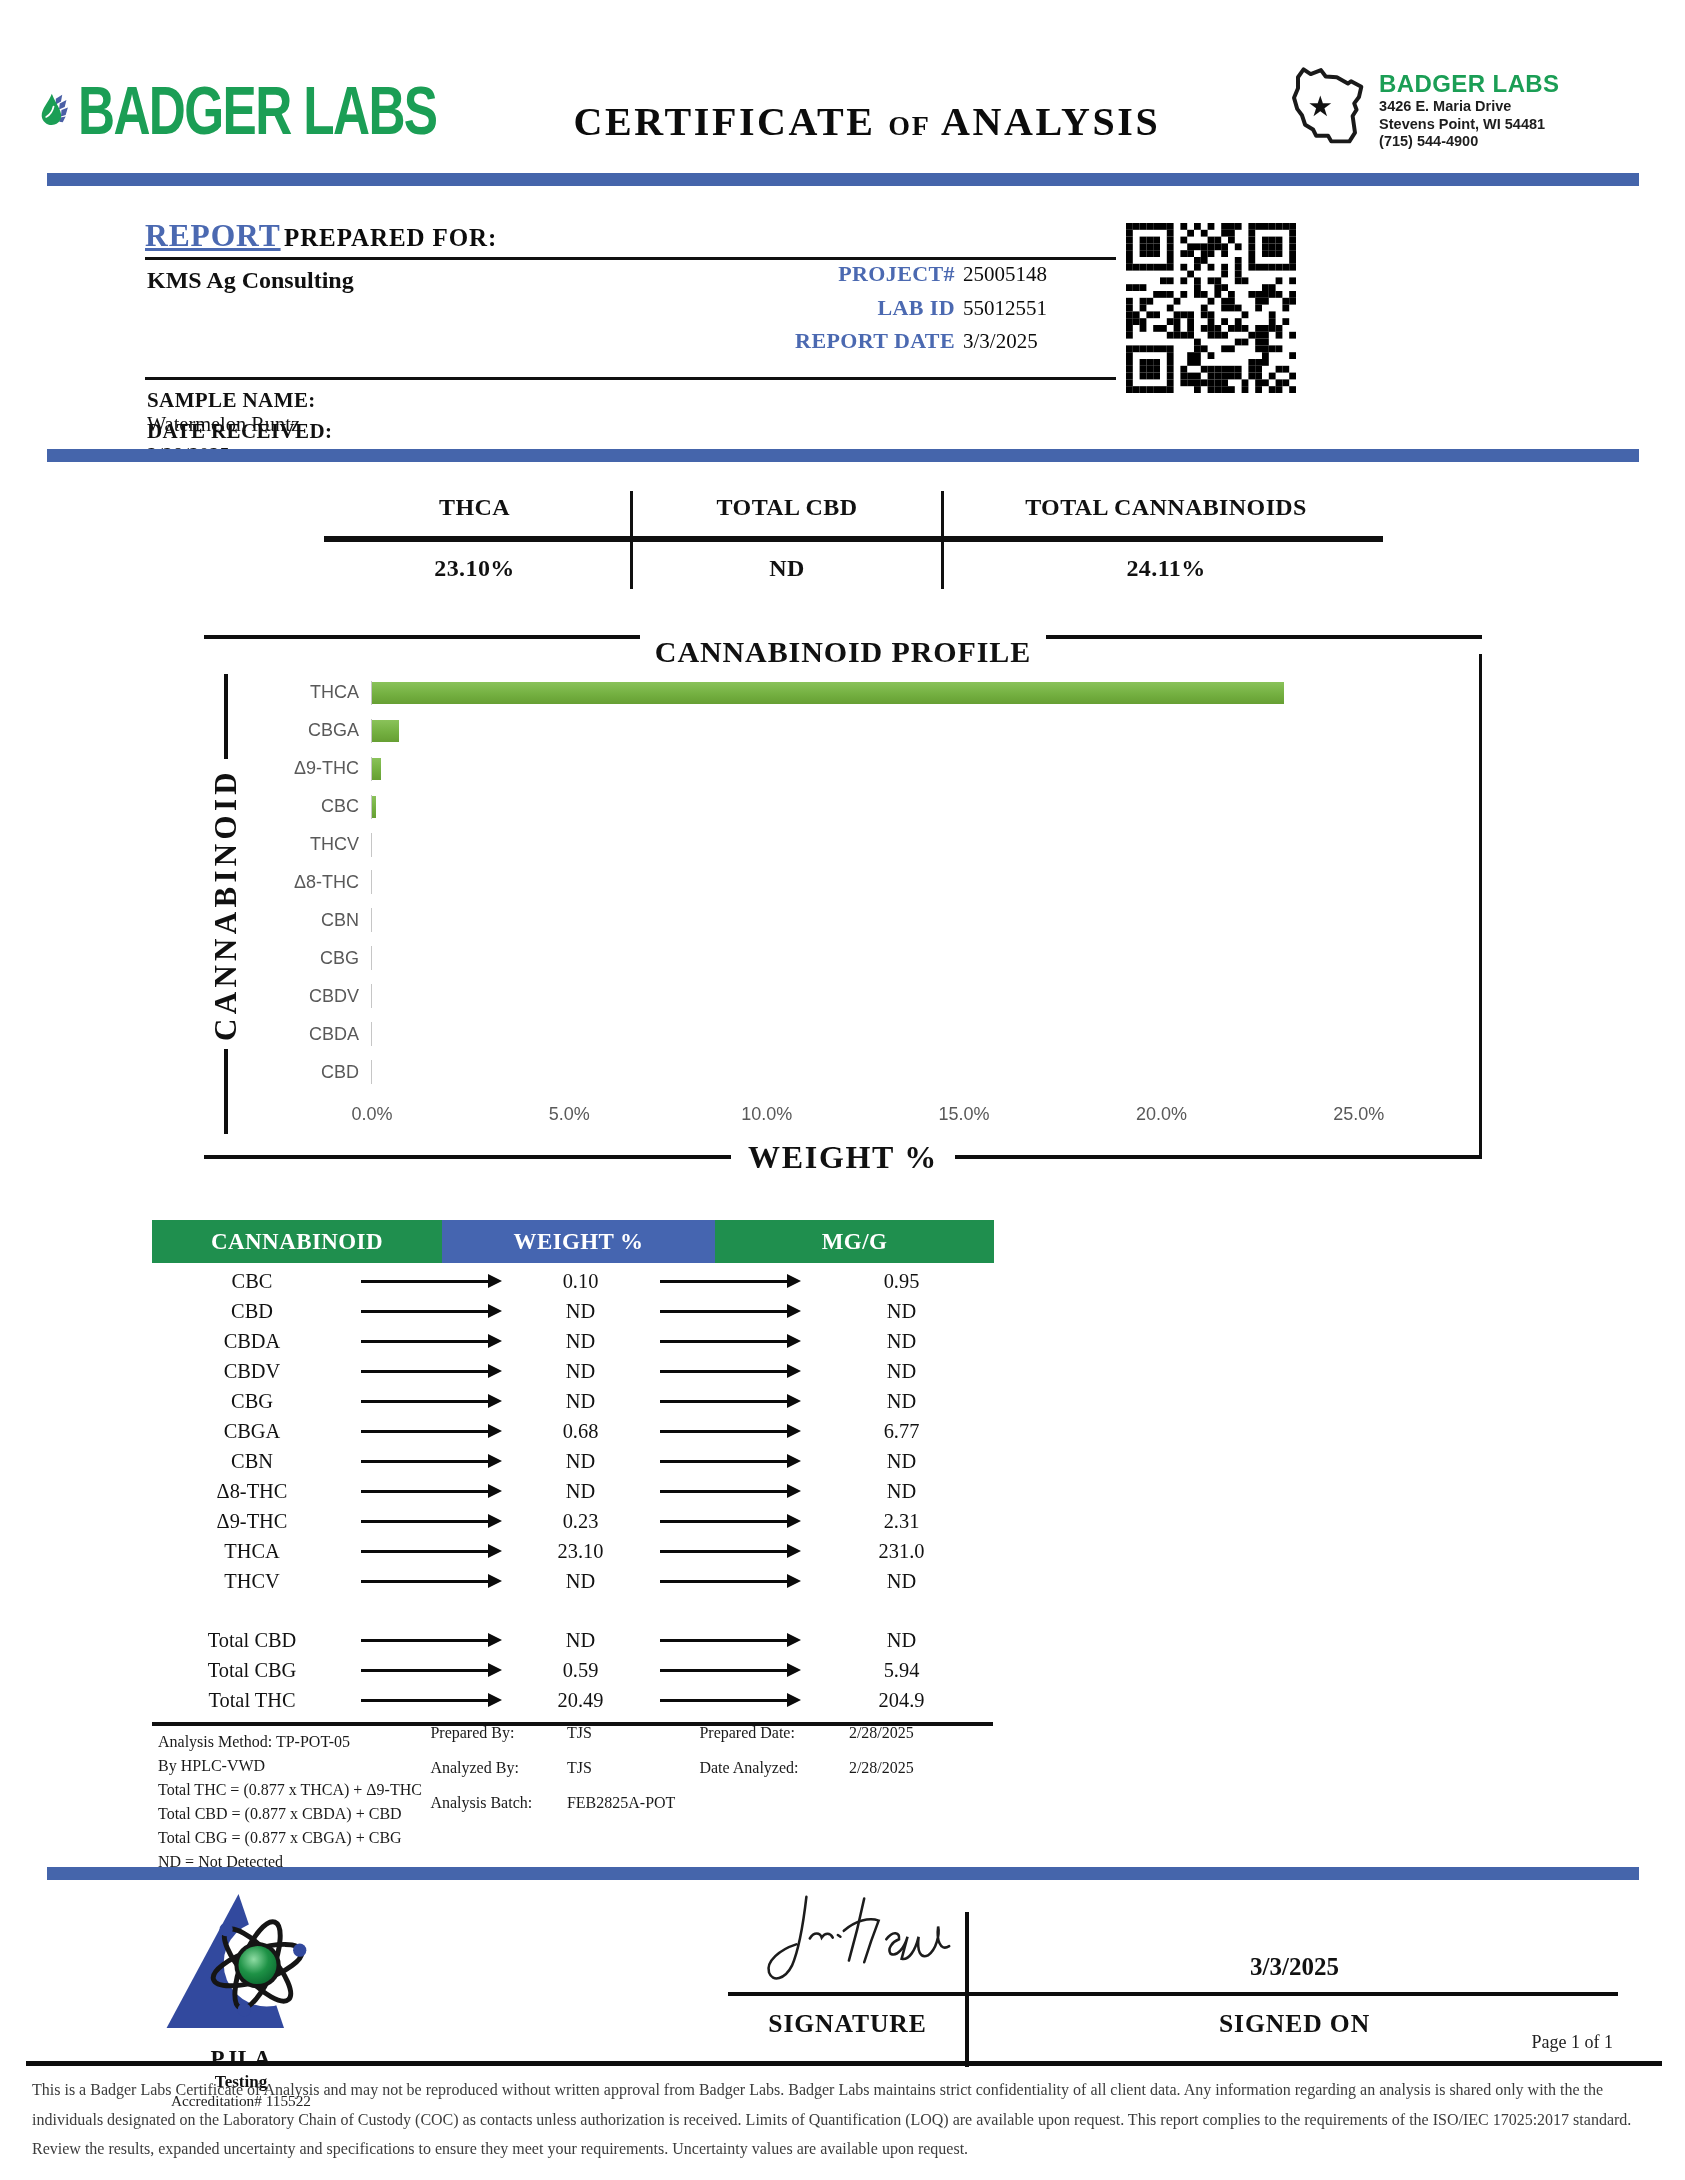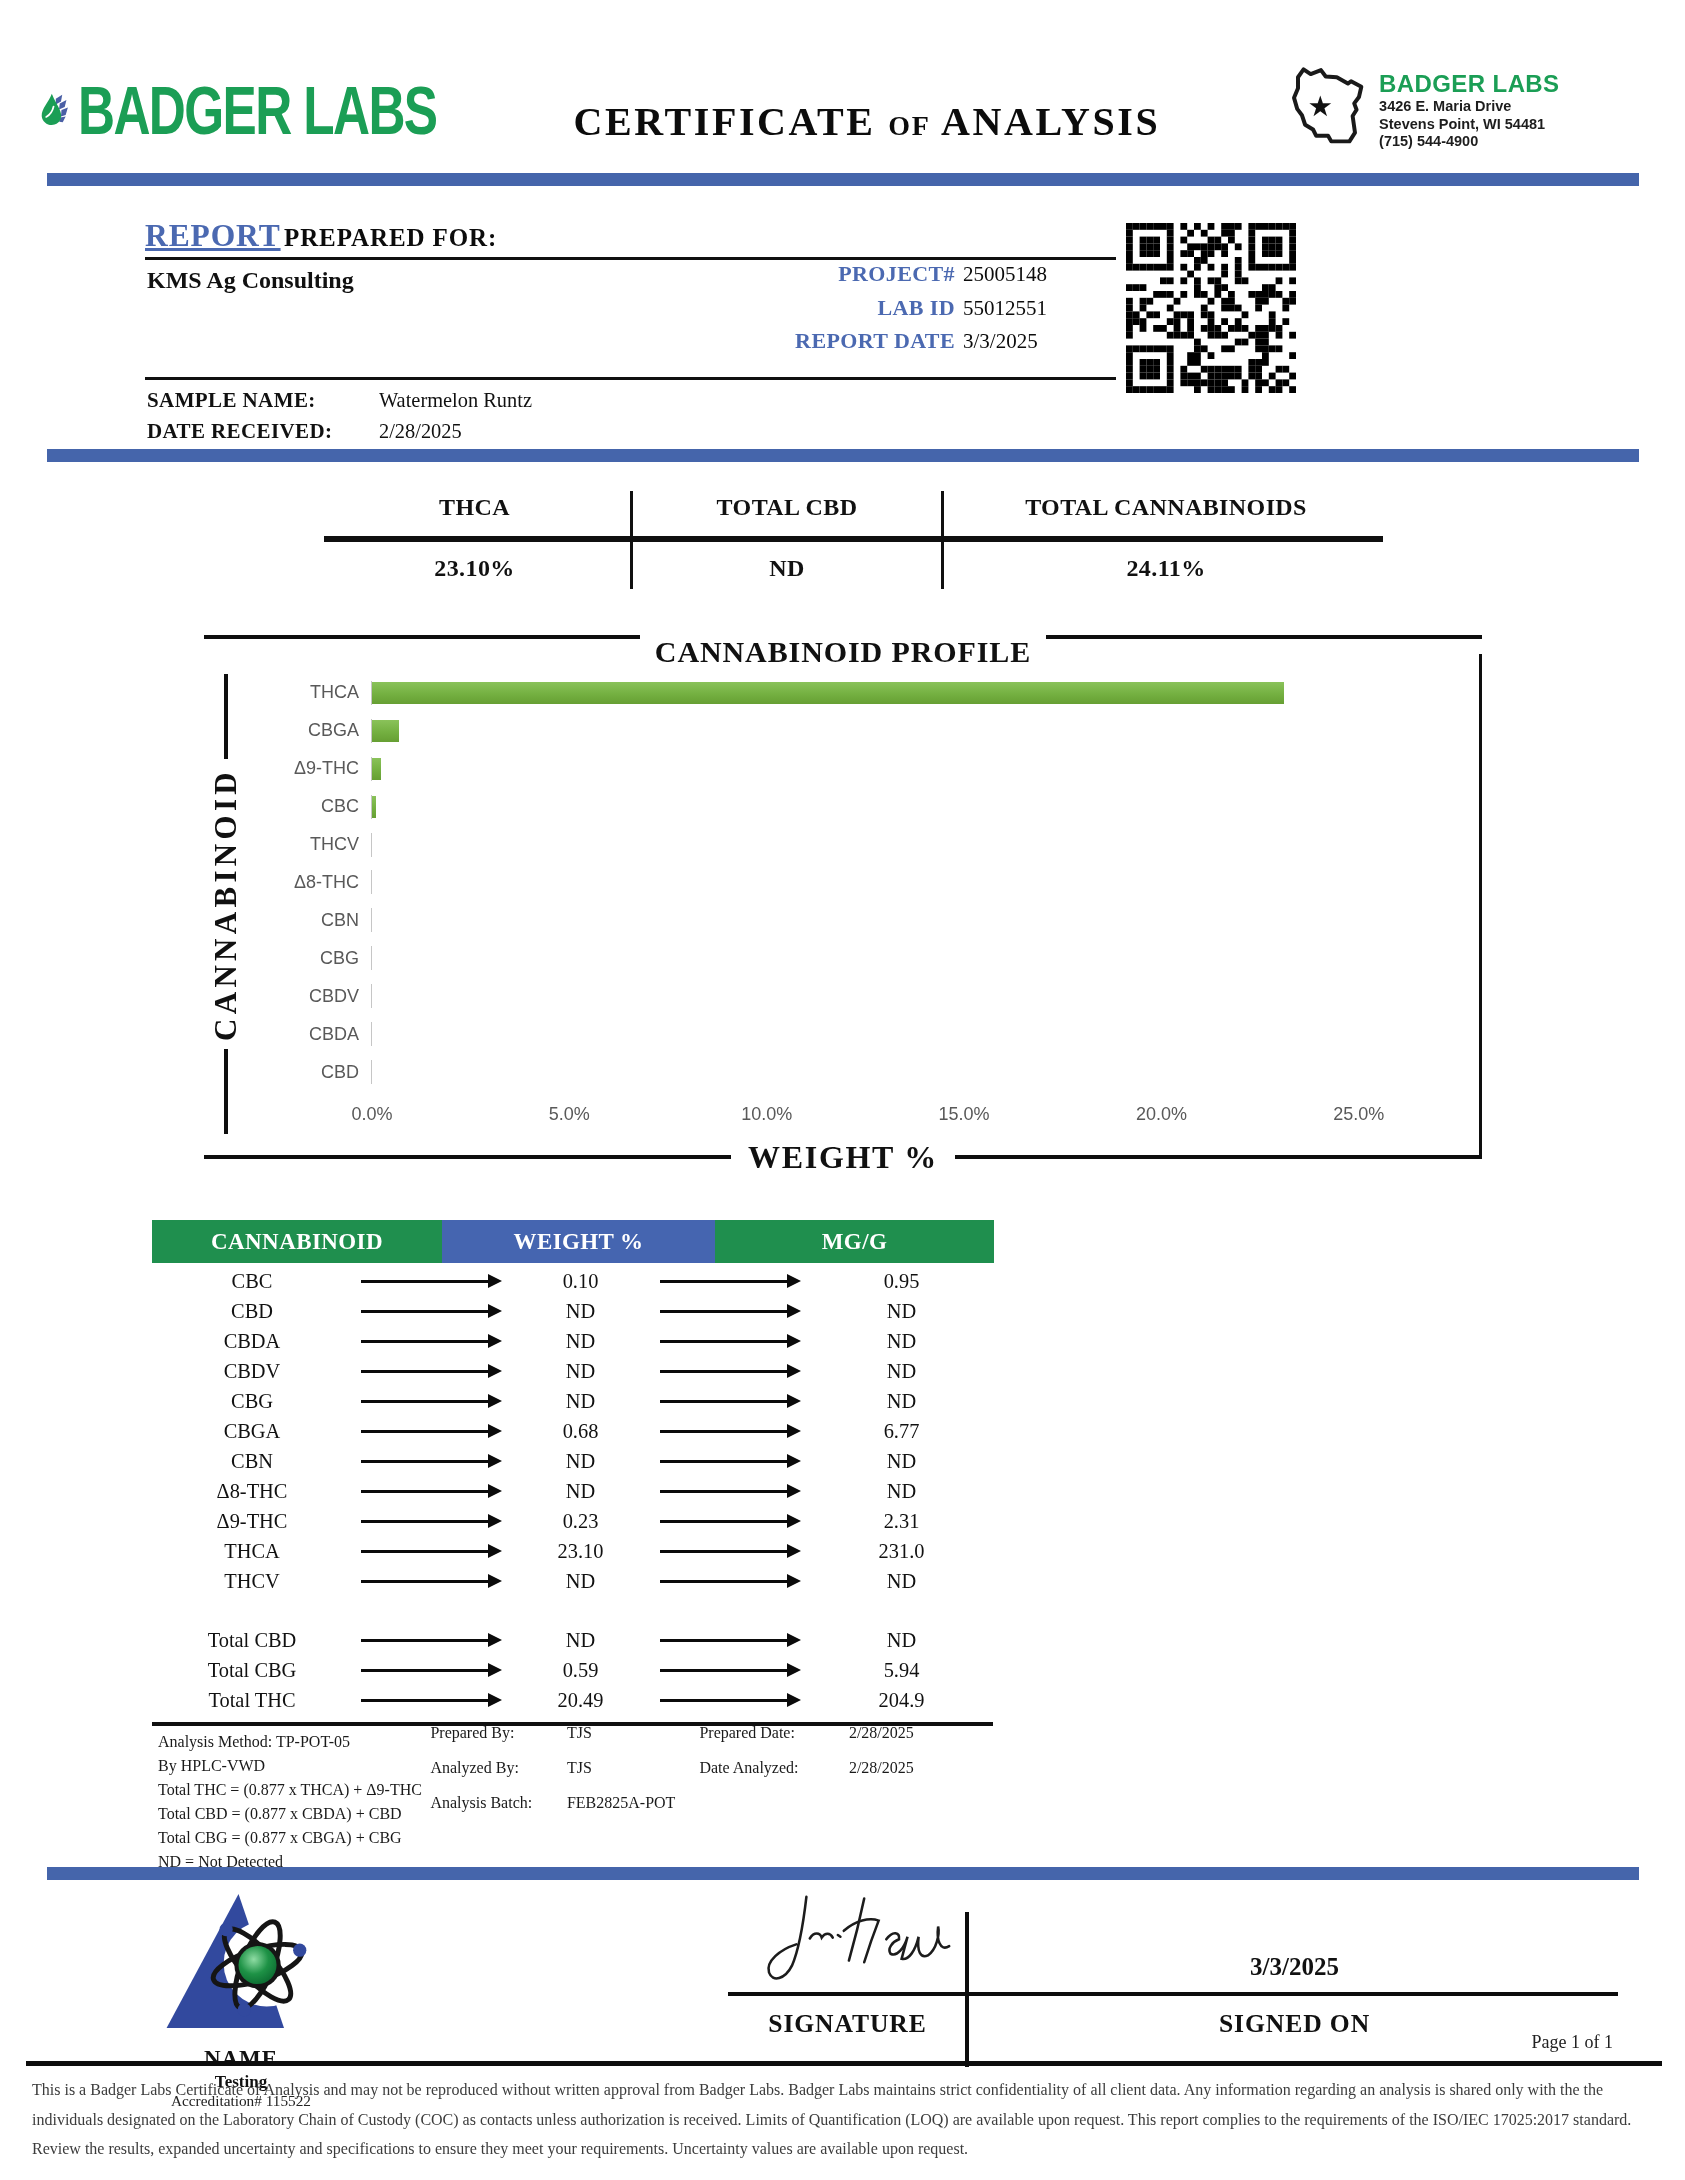--- a/index.html
+++ b/index.html
@@ -27,21 +27,21 @@
   .rep-rest{font-size:25px;color:#0c0c0c;letter-spacing:0.9px;}
   .rule{position:absolute;background:#101010;height:3.4px;}
   .rule1{top:257px;left:145px;width:971px;}
   .rule2{top:377px;left:145px;width:971px;}
   .client{position:absolute;top:267px;left:147px;font-weight:bold;font-size:24px;}
   .fields{position:absolute;top:261px;left:596px;width:520px;}
   .frow{display:flex;justify-content:flex-end;align-items:baseline;gap:8px;margin-bottom:7.7px;}
   .flabel{font-weight:bold;font-size:22px;color:#4b69b1;letter-spacing:0.4px;}
   .fvalue{font-size:21px;color:#0c0c0c;width:153px;}
   .qr{position:absolute;top:223px;left:1126px;width:170px;height:170px;}
-  .samp{position:absolute;left:147px;display:flex;align-items:baseline;}
+  .samp{position:absolute;left:147px;display:flex;align-items:baseline;flex-direction:column;}
   .samp .l{font-weight:bold;font-size:21px;width:232px;letter-spacing:0.4px;}
   .samp .v{font-size:20.4px;}
   .samp1{top:388px;} .samp2{top:419px;}
 
   
   .summary{position:absolute;top:491px;left:319px;width:1069px;height:98px;display:grid;
            grid-template-columns:311px 311px 447px;}
   .sum-col{display:flex;flex-direction:column;justify-content:space-between;text-align:center;padding:3.4px 0 6.8px;}
   .sum-col + .sum-col{border-left:3.4px solid #101010;}
   .sum-label,.sum-value{font-weight:bold;font-size:24px;letter-spacing:0.4px;}
@@ -831,21 +831,21 @@
         <ellipse cx="120" cy="92" rx="56" ry="19" transform="rotate(-18 120 92)"></ellipse>
         <ellipse cx="120" cy="92" rx="56" ry="19" transform="rotate(48 120 92)"></ellipse>
         <ellipse cx="120" cy="92" rx="56" ry="19" transform="rotate(112 120 92)"></ellipse>
       </g>
       <circle cx="120" cy="92" r="28" fill="#151515"></circle>
       <circle cx="120" cy="92" r="23" fill="url(#nuc)"></circle>
       <circle cx="171" cy="74" r="8" fill="#32499e"></circle>
       <circle cx="82" cy="49" r="8" fill="#32499e"></circle>
       <circle cx="104" cy="146" r="8" fill="#32499e"></circle>
     </svg>
-    <div class="pjla-name">NAME</div>
+    <div class="pjla-name">PJLA</div>
     <div class="pjla-sub">Testing</div>
     <div class="pjla-acc">Accreditation# 115522</div>
   </div>
 
 
   <div class="sigzone">
     <svg class="sig-img" width="221" height="106" viewBox="0 0 260 120">
       <g stroke="#1c1c1c" stroke-width="3" fill="none" stroke-linecap="round">
         <path d="M84,8 C81,34 77,66 67,89 C59,105 44,109 40,97 C36,84 53,70 72,64"></path>
         <path d="M88,57 C93,49 100,50 102,56 C106,50 112,50 115,56"></path>

